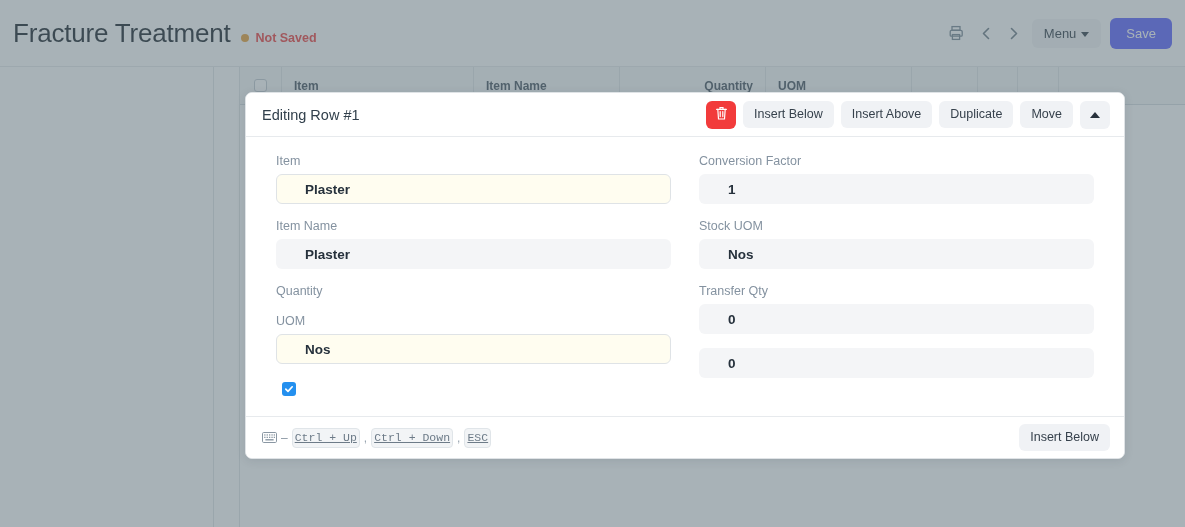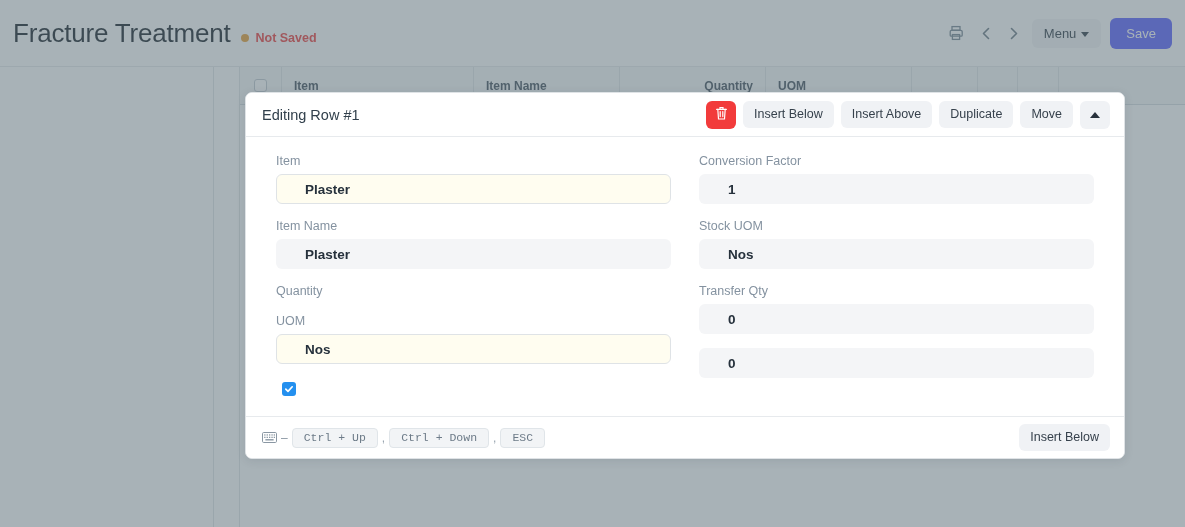--- a/index.html
+++ b/index.html
@@ -143,21 +143,21 @@
 
   .ep-foot {
     height:42px; border-top:1px solid #e7eaed; display:flex; align-items:center;
     padding:0 14px 0 16px; background:#fff;
   }
   .kbd-wrap { display:flex; align-items:center; gap:4px; font-size:12px; color:#8a97a3; }
   .kb-icon { color:#8a97a3; display:flex; align-items:center; }
   .kbd {
     font-family:"Liberation Mono", monospace; font-size:11.5px; color:#6d7b88;
     background:#f2f4f6; border:1px solid #e0e5e9; border-radius:4px;
-    padding:2px 11px; line-height:14px;
+    padding:2px 2px; line-height:14px;text-decoration:underline;
   }
   .comma { color:#99a5b0; font-size:12px; }
   .foot-right { margin-left:auto; }
 </style>
 </head>
 <body>
 
 <div id="root">
 
   <div class="page-base">

